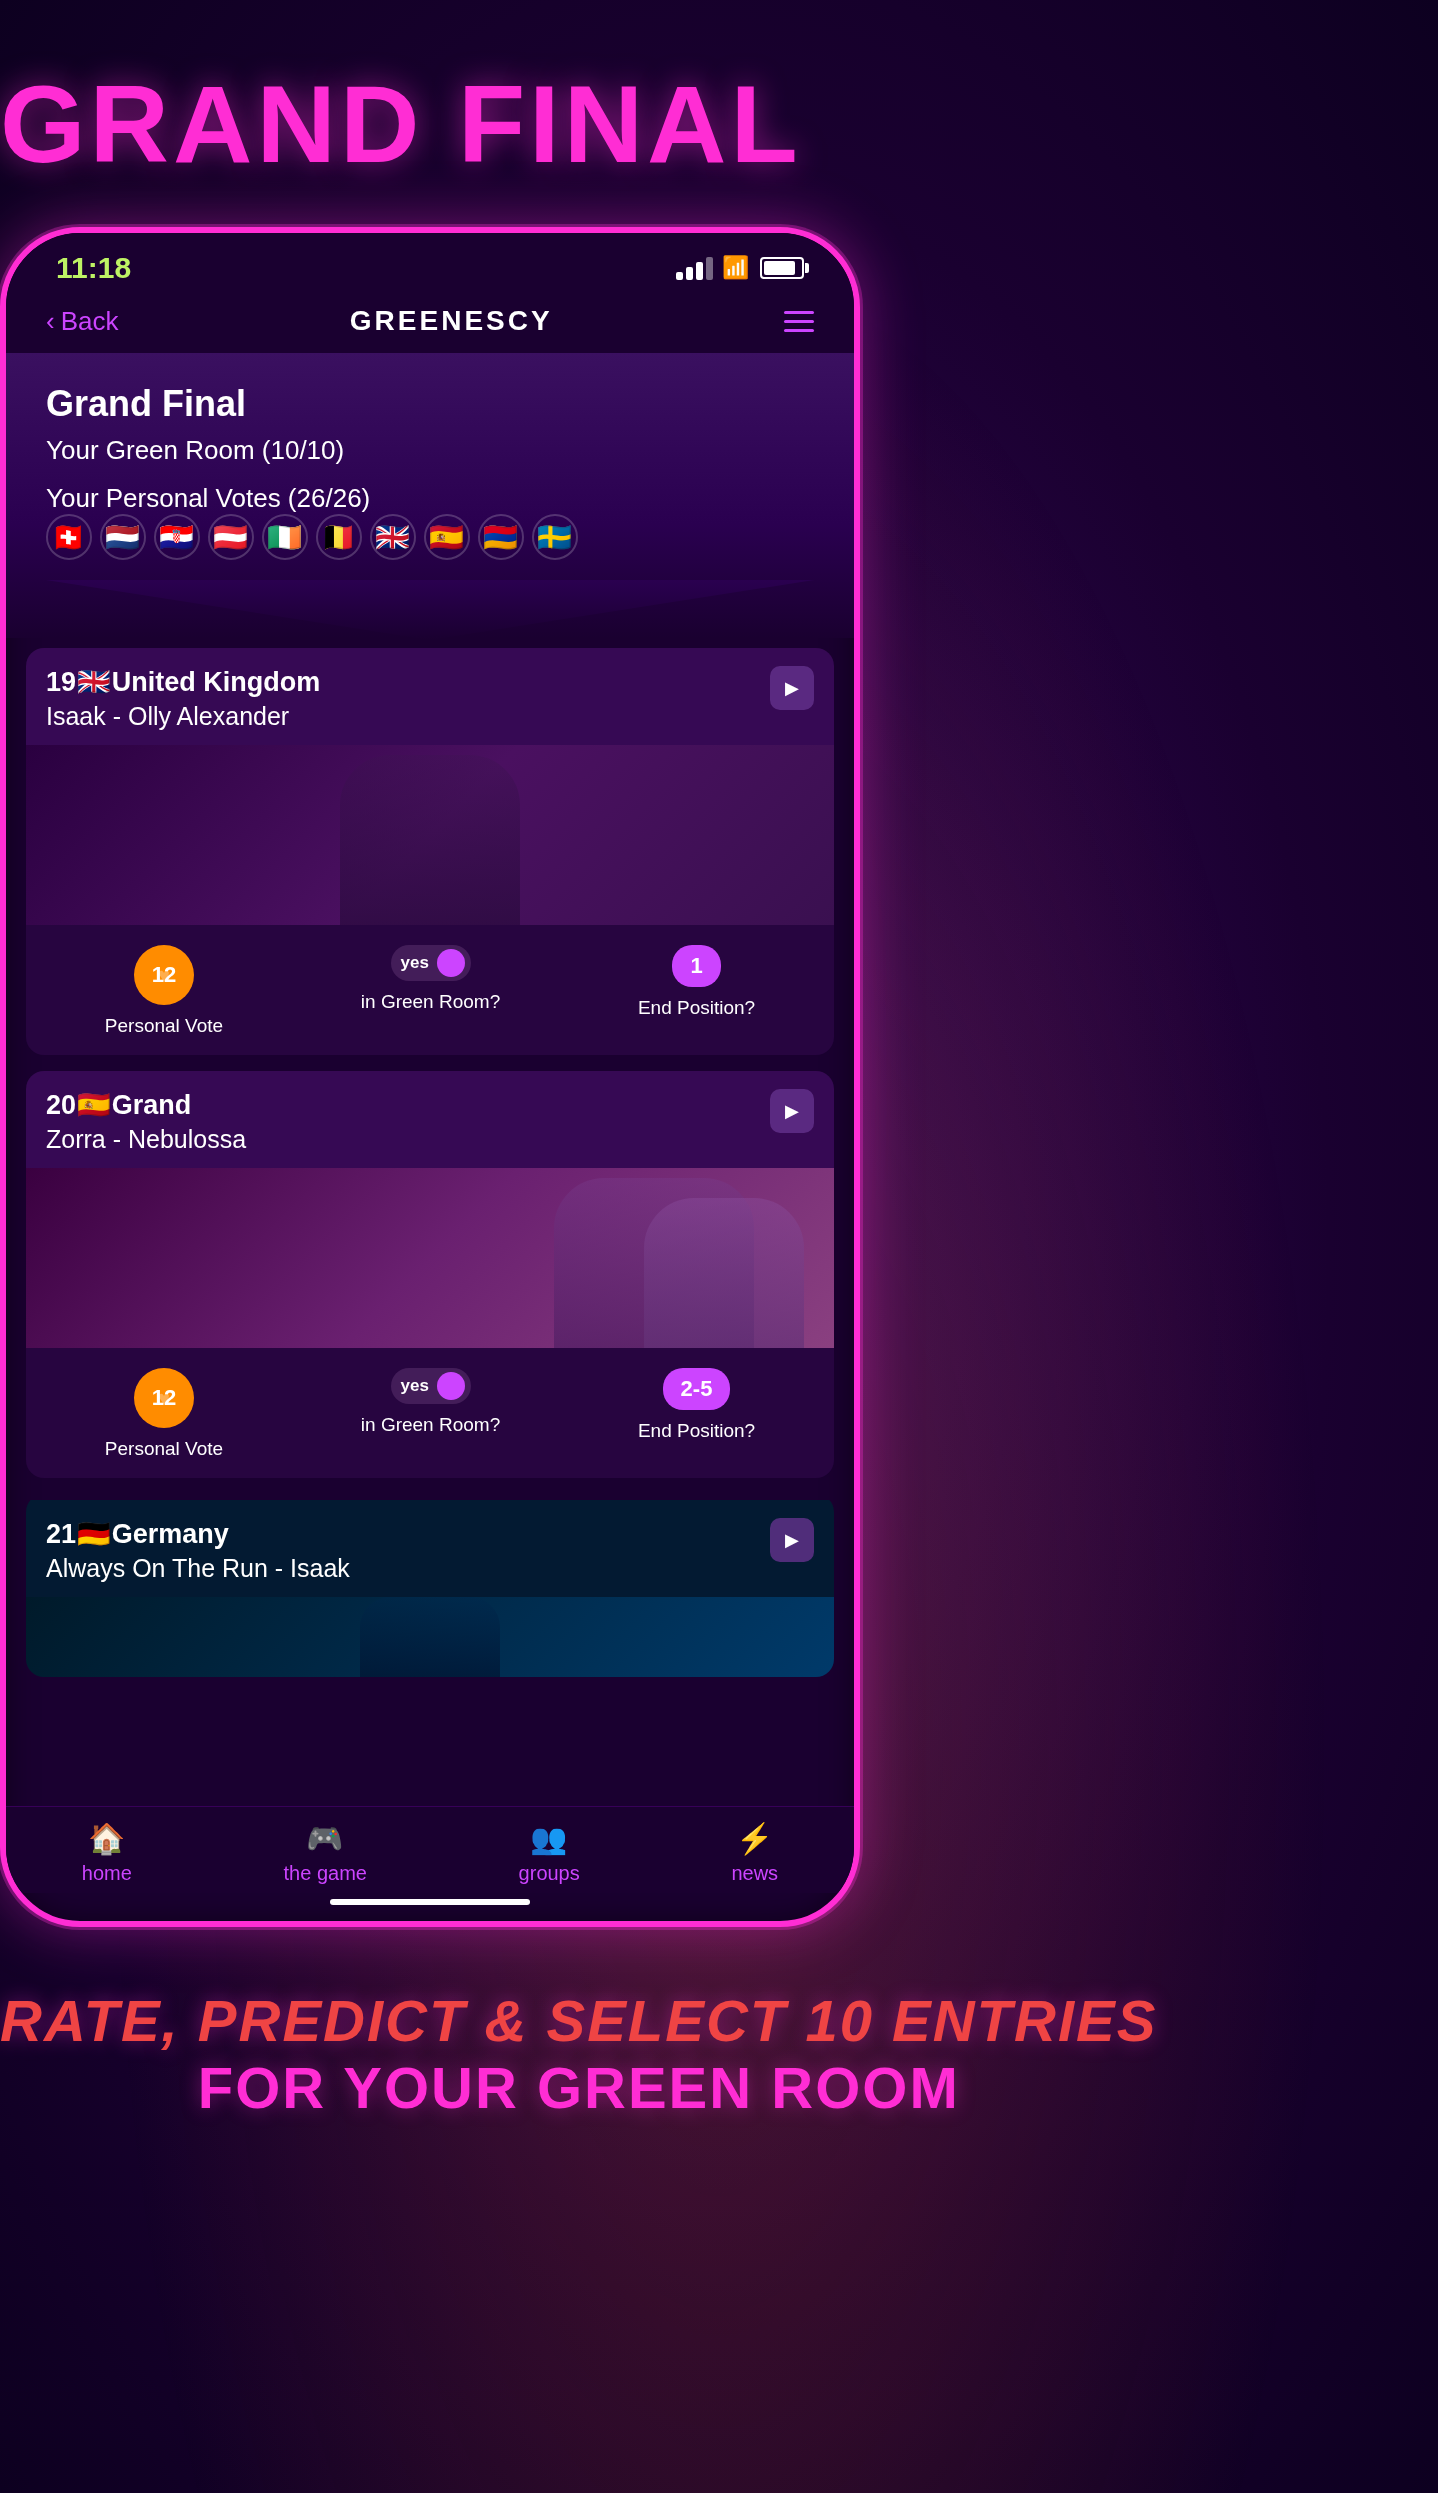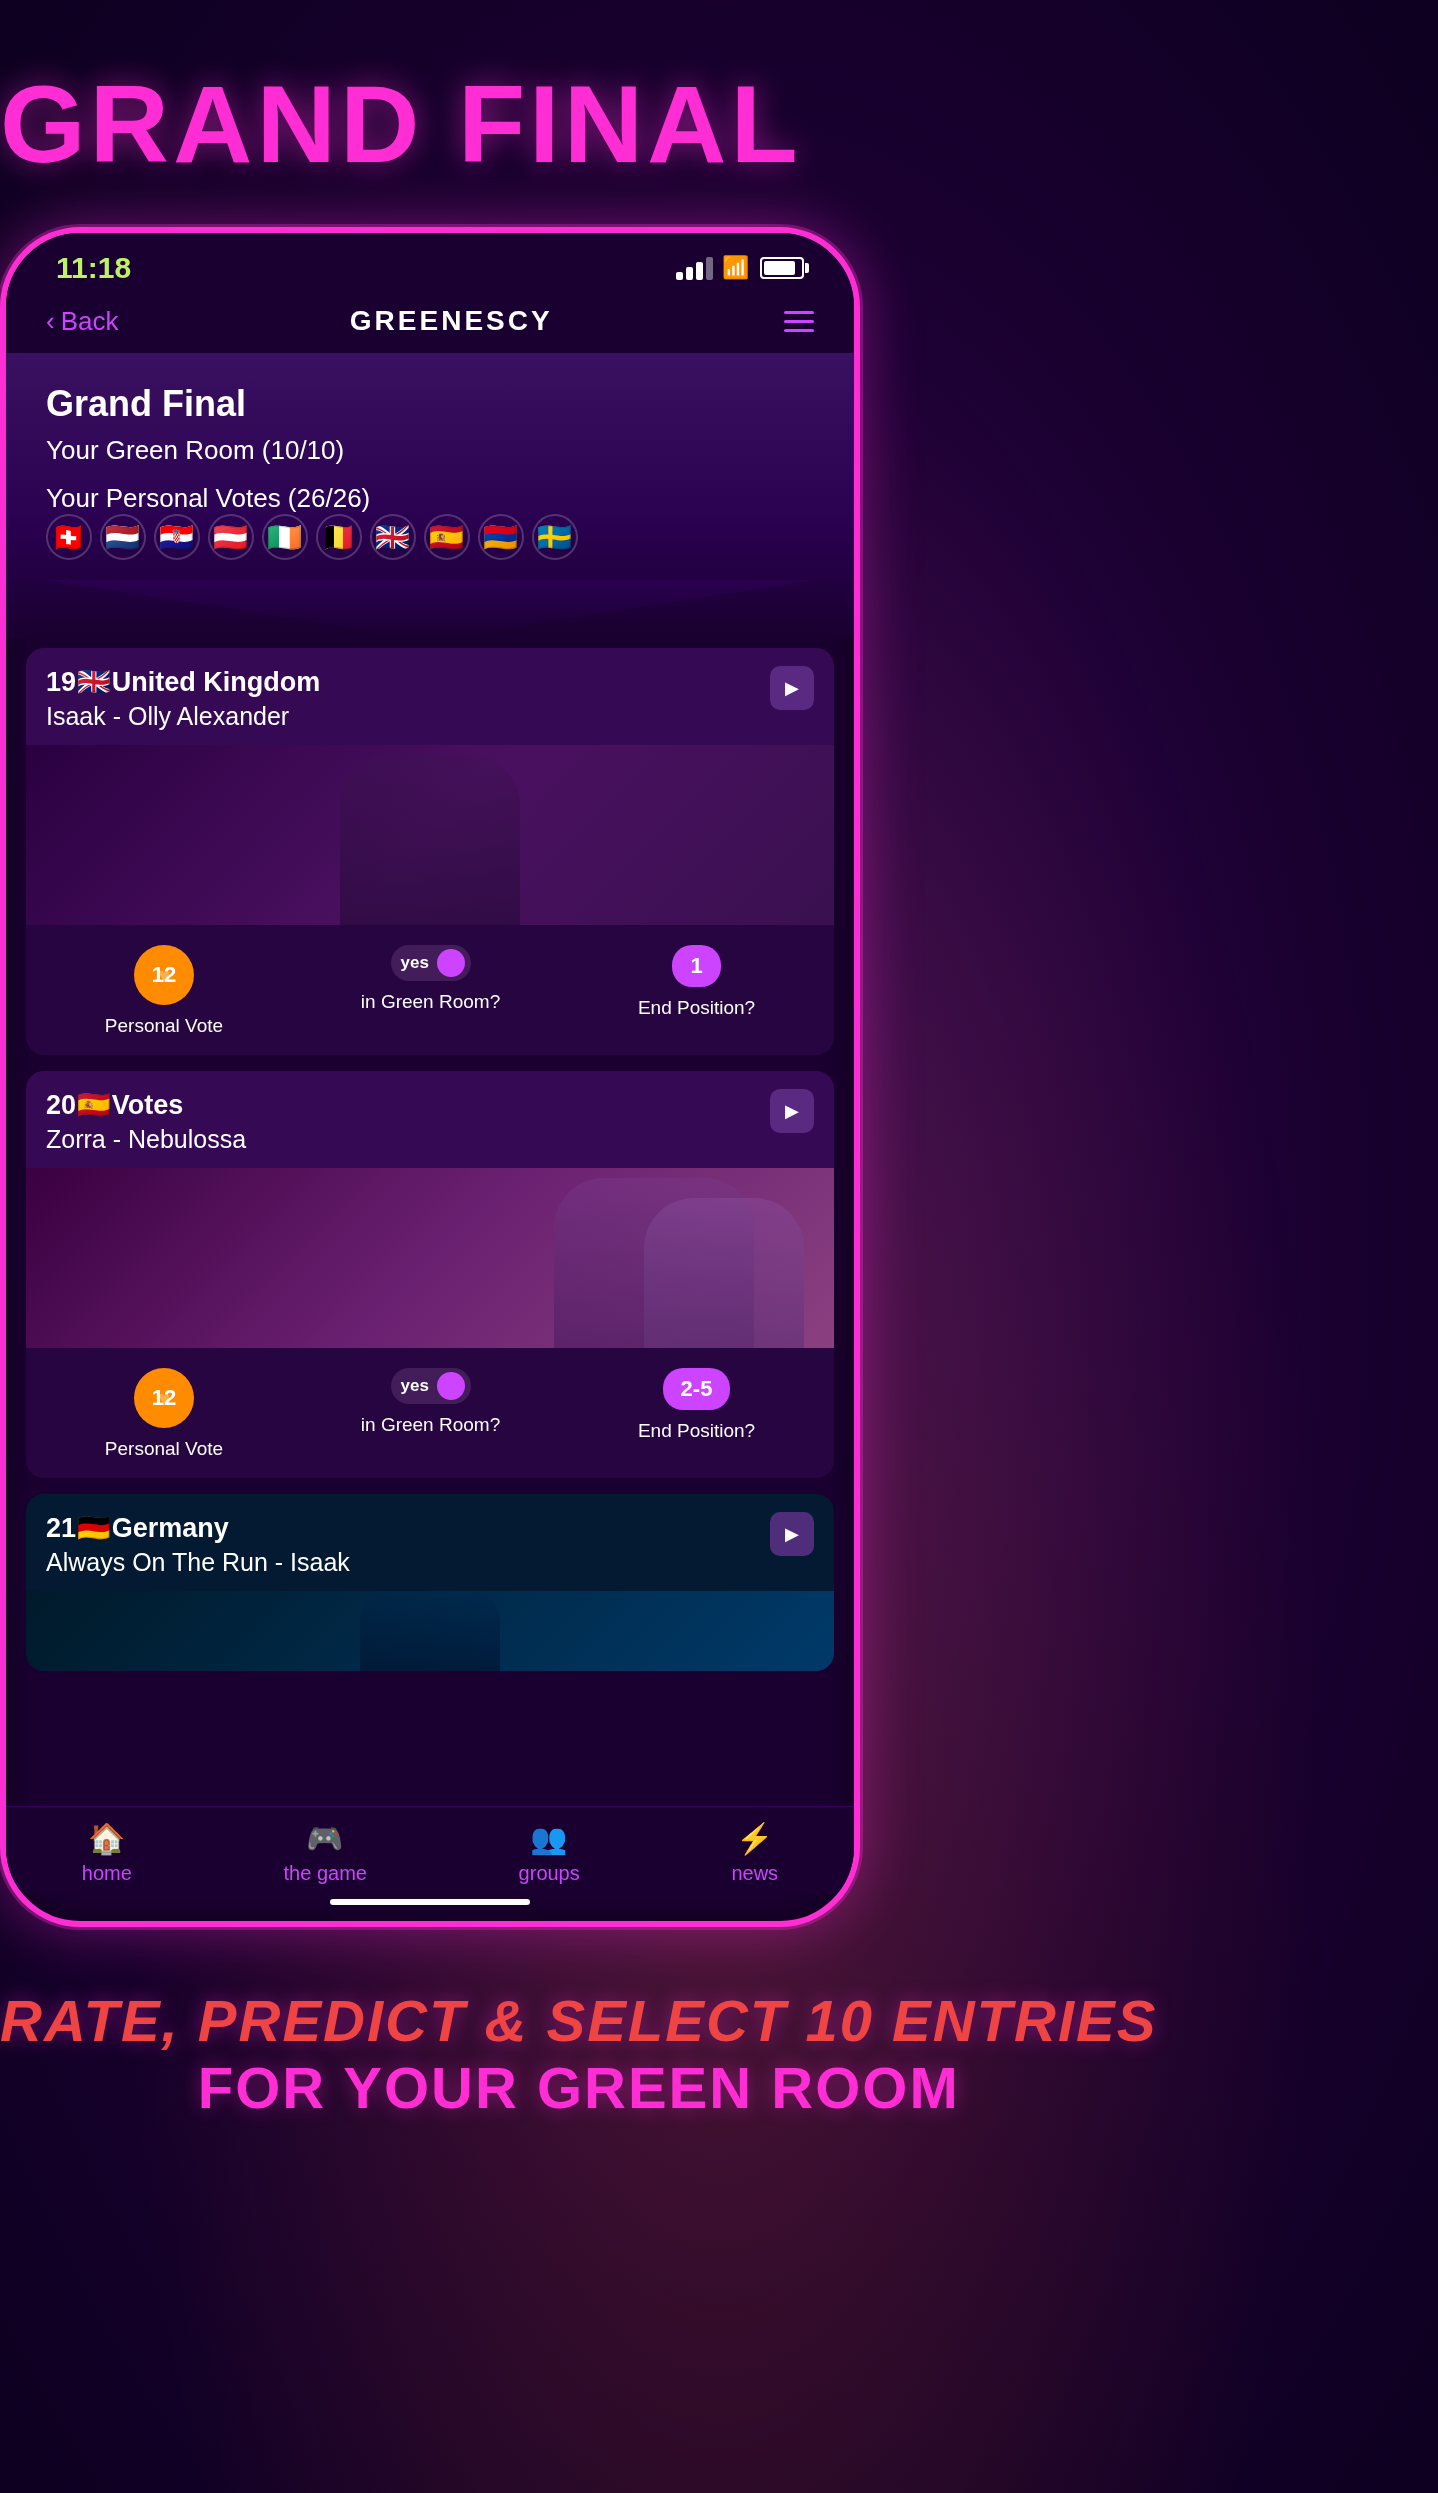--- a/index.html
+++ b/index.html
@@ -575,21 +575,21 @@
             </div>
           </div>
         </div>
 
         <div class="entry-card">
           <div class="entry-card-header">
             <div class="entry-card-info">
               <div class="entry-number-country">
                 <span>20</span>
                 <span>🇪🇸</span>
-                <span>Votes</span>
+                <span>Grand</span>
               </div>
               <div class="entry-song-artist">
                 <span>Zorra</span>
                 <span> - </span>
                 <span>Nebulossa</span>
               </div>
             </div>
             <div class="play-btn">▶</div>
           </div>
           <div class="entry-image-area spain">
@@ -611,21 +611,21 @@
               <div class="vote-label">in Green Room?</div>
             </div>
             <div class="vote-item">
               <div class="vote-badge">2-5</div>
               <div class="vote-label">End Position?</div>
             </div>
           </div>
         </div>
 
         <div class="entry-card">
-          <div class="entry-card-header" style="background: rgba(0, 30, 50, 0.85);">
+          <div class="entry-card-header" style="background: rgba(0, 30, 50, 0.85); margin-top: 6px;">
             <div class="entry-card-info">
               <div class="entry-number-country">
                 <span>21</span>
                 <span>🇩🇪</span>
                 <span>Germany</span>
               </div>
               <div class="entry-song-artist">
                 <span>Always On The Run</span>
                 <span> - </span>
                 <span>Isaak</span>

